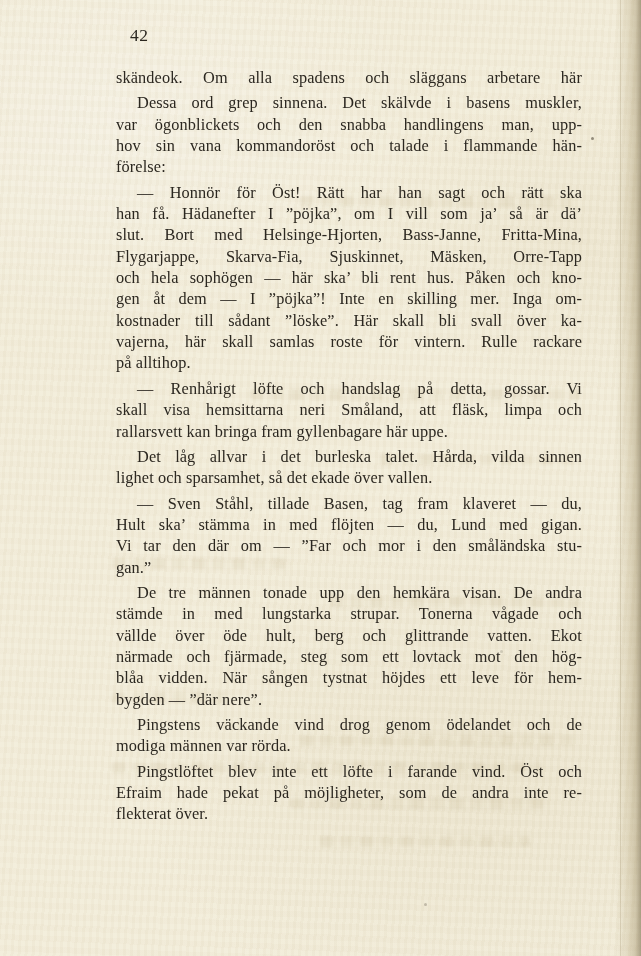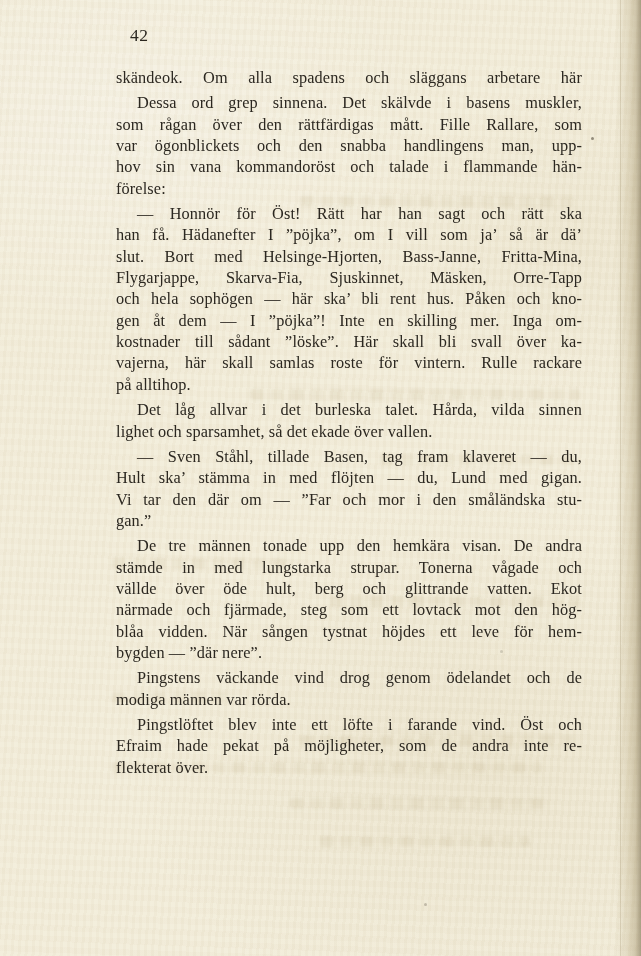--- a/index.html
+++ b/index.html
@@ -113,35 +113,39 @@
   <div class="speck" style="left:500px; top:650px; opacity:.35;"></div>
 
   <div class="page-number">42</div>
 
   <div class="text-block" id="text-block">
       <div class="paragraph">
         <div class="line">skändeok. Om alla spadens och släggans arbetare här</div>
       </div>
       <div class="paragraph">
         <div class="line indent">Dessa ord grep sinnena. Det skälvde i basens muskler,</div>
-        <div class="line">som rågan över den rättfärdigas mått. Fille Rallare, som</div>
         <div class="line">var ögonblickets och den snabba handlingens man, upp-</div>
         <div class="line">hov sin vana kommandoröst och talade i flammande hän-</div>
         <div class="line last">förelse:</div>
       </div>
       <div class="paragraph">
         <div class="line indent">— Honnör för Öst! Rätt har han sagt och rätt ska</div>
         <div class="line">han få. Hädanefter I ”pöjka”, om I vill som ja’ så är dä’</div>
         <div class="line">slut. Bort med Helsinge-Hjorten, Bass-Janne, Fritta-Mina,</div>
         <div class="line">Flygarjappe, Skarva-Fia, Sjuskinnet, Mäsken, Orre-Tapp</div>
         <div class="line">och hela sophögen — här ska’ bli rent hus. Påken och kno-</div>
         <div class="line">gen åt dem — I ”pöjka”! Inte en skilling mer. Inga om-</div>
         <div class="line">kostnader till sådant ”löske”. Här skall bli svall över ka-</div>
         <div class="line">vajerna, här skall samlas roste för vintern. Rulle rackare</div>
         <div class="line last">på alltihop.</div>
+      </div>
+      <div class="paragraph">
+        <div class="line indent">— Renhårigt löfte och handslag på detta, gossar. Vi</div>
+        <div class="line">skall visa hemsittarna neri Småland, att fläsk, limpa och</div>
+        <div class="line last">rallarsvett kan bringa fram gyllenbagare här uppe.</div>
       </div>
       <div class="paragraph">
         <div class="line indent">Det låg allvar i det burleska talet. Hårda, vilda sinnen</div>
         <div class="line last">lighet och sparsamhet, så det ekade över vallen.</div>
       </div>
       <div class="paragraph">
         <div class="line indent">— Sven Ståhl, tillade Basen, tag fram klaveret — du,</div>
         <div class="line">Hult ska’ stämma in med flöjten — du, Lund med gigan.</div>
         <div class="line">Vi tar den där om — ”Far och mor i den småländska stu-</div>
         <div class="line last">gan.”</div>

